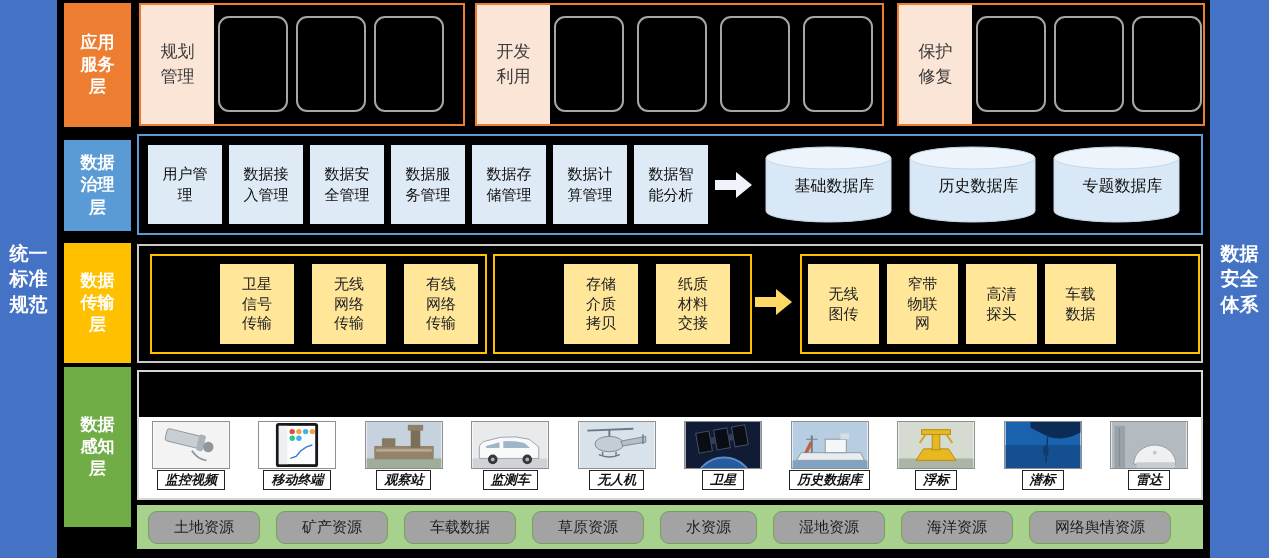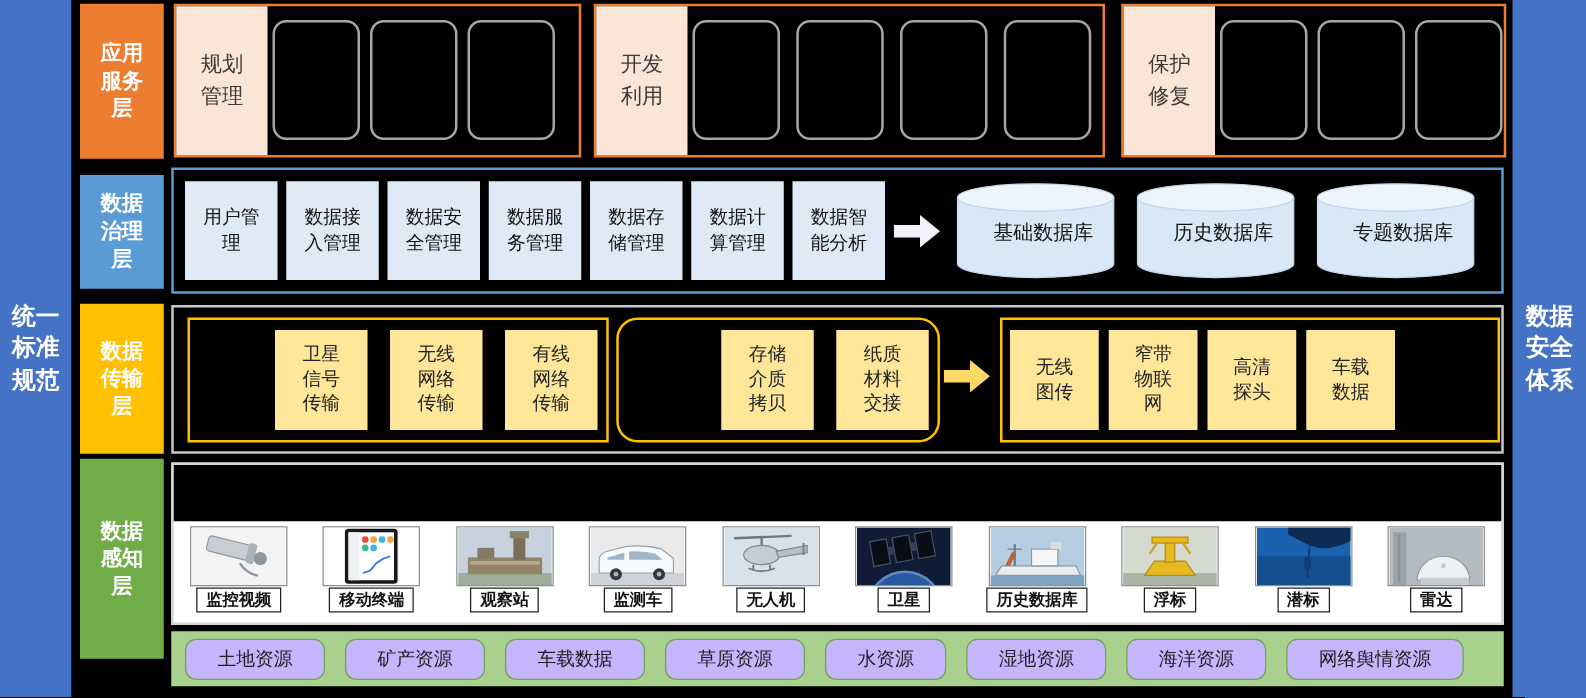--- a/index.html
+++ b/index.html
@@ -38,38 +38,38 @@
   .module span { display:block; width:50px; font-size:15px; color:#111; text-align:center; word-break:break-all; line-height:1.35; }
   .arrow { flex:none; display:flex; align-items:center; }
   .cyl { flex:none; position:relative; width:137px; height:80px; }
   .cyl svg { position:absolute; left:0; top:0; }
   .cyl span { position:absolute; left:12px; right:0; top:31px; text-align:center; font-size:16px; color:#111; }
 
   
   .trabox { position:absolute; left:137px; top:244px; width:1066px; height:119px; border:2px solid #C9C9C9; background:#000; display:flex; align-items:center; padding-left:11px; }
   .tgroup { flex:none; height:100px; border:2px solid #FFC000; background:#000; display:flex; align-items:center; gap:18px; }
   .tga { width:337px; justify-content:flex-end; padding-right:7px; }
-  .tgb { width:259px; margin-left:6px; justify-content:flex-end; padding-right:7px;border-radius:17px; }
+  .tgb { width:259px; margin-left:6px; justify-content:flex-end; padding-right:20px; }
   .tgc { width:400px; margin-left:4px; justify-content:flex-start; padding-left:6px; gap:8px; }
   .tbox { flex:none; width:74px; height:80px; background:#FFE699; display:flex; align-items:center; justify-content:center; }
   .tgc .tbox { width:71px; }
   .tbox span { display:block; width:35px; font-size:15px; color:#222; text-align:center; word-break:break-all; line-height:1.3; }
   .yarrow { margin:0 3px; }
 
   
   .perbox { position:absolute; left:137px; top:370px; width:1066px; height:130px; border:2px solid #D6D6D6; background:#fff; }
   .redact { position:absolute; left:0; top:0; right:0; height:45px; background:#000; }
-  .sensors { position:absolute; left:0; right:0; top:45px; bottom:0; display:flex; justify-content:space-between; align-items:flex-start; padding:4px 8px 0; }
+  .sensors { position:absolute; left:0; right:0; top:45px; bottom:0; display:flex; justify-content:space-between; align-items:flex-start; padding:4px 8px 0;font-style:italic; }
   .sensor { width:88px; display:flex; flex-direction:column; align-items:center; }
   .sensor svg { display:block; width:78px; height:48px; border:1px solid #8f8f8f; }
   .cap { margin-top:1px; background:#fff; border:1px solid #222; font-size:13px; font-weight:bold; color:#111; padding:0 7px; line-height:18px; white-space:nowrap; }
 
   
   .resbar { position:absolute; left:137px; top:505px; width:1066px; height:44px; background:#A9D18E; display:flex; align-items:center; gap:16px; padding:0 11px; }
-  .resbtn { flex:none; height:33px; border:1.5px solid #6FA556; border-radius:9px; background:#c4b5fd; display:flex; align-items:center; justify-content:center; padding:0 25px; font-size:15px; color:#1d1d1d; white-space:nowrap; }
+  .resbtn { flex:none; height:33px; border:1.5px solid #6FA556; border-radius:9px; background:#a3a3a3; display:flex; align-items:center; justify-content:center; padding:0 25px; font-size:15px; color:#1d1d1d; white-space:nowrap; }
 </style>
 </head>
 <body>
 
 <div class="stage">
 
   <div class="vbar left">
     <span>统一标准规范</span>
   </div>
   <div class="vbar right">

